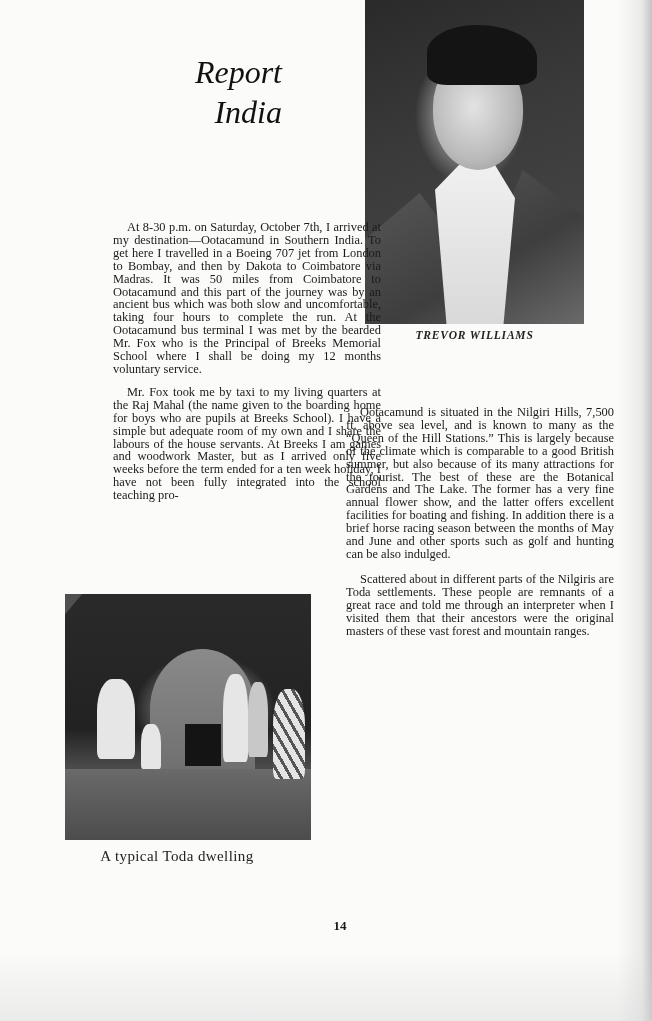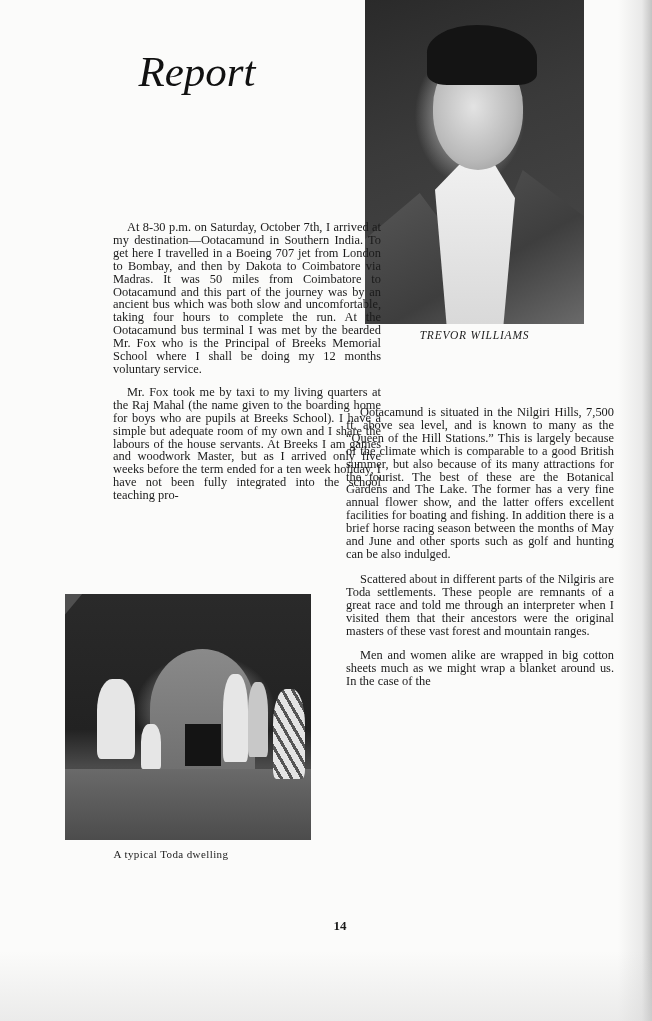--- a/index.html
+++ b/index.html
@@ -15,22 +15,22 @@
       background: linear-gradient(to right, rgba(255,255,255,0) 0%, rgba(200,200,200,0.35) 70%, rgba(150,150,150,0.55) 100%);
       pointer-events: none;
     }
     .page-shade-bottom {
       position: absolute; left: 0; bottom: 0; width: 652px; height: 70px;
       background: linear-gradient(to bottom, rgba(255,255,255,0) 0%, rgba(215,215,215,0.45) 100%);
       pointer-events: none;
     }
     .title {
       position: absolute; left: 112px; top: 52px; width: 170px;
-      text-align: center; font-style: italic;
-      font-size: 43px; line-height: 40px; color: #111;
+      text-align: right; font-style: italic;
+      font-size: 32px; line-height: 40px; color: #111;
     }
     .title span { display: block; }
     .col {
       position: absolute; width: 268px;
       font-size: 12.4px; line-height: 12.9px;
       text-align: justify; hyphens: none;
     }
     .col p { margin: 0 0 10px 0; text-indent: 14px; }
     .col p.cont { text-indent: 0; }
     .col-left { left: 65px; top: 221px; margin-left: 48px; }
@@ -62,20 +62,21 @@
     }
     .portrait .face {
       position: absolute; left: 68px; top: 55px; width: 90px; height: 115px;
       background: radial-gradient(ellipse at 45% 45%, #e3e3e3 0%, #b9b9b9 60%, #8d8d8d 100%);
       border-radius: 45% 45% 50% 50%;
     }
     .caption-portrait {
       position: absolute; left: 365px; top: 329px; width: 219px;
       text-align: center; font-style: italic; font-size: 11.5px; letter-spacing: 0.8px;
       color: #222;
+      font-weight: bold;
     }
     .toda {
       left: 65px; top: 594px; width: 246px; height: 246px;
       background:
         radial-gradient(ellipse 70px 55px at 140px 115px, #9f9f9f 0%, #7b7b7b 50%, rgba(40,40,40,0) 100%),
         linear-gradient(to bottom, #2a2a2a 0%, #222 55%, #4a4a4a 70%, #5e5e5e 100%);
     }
     .toda .arch {
       position: absolute; left: 85px; top: 55px; width: 105px; height: 120px;
       background: linear-gradient(to bottom, #8a8a8a, #707070);
@@ -95,52 +96,52 @@
       background: repeating-linear-gradient(60deg, #e4e4e4 0 6px, #555 6px 9px); }
     .toda .ground {
       position: absolute; left: 0; top: 175px; width: 246px; height: 71px;
       background: linear-gradient(to bottom, #6a6a6a, #4c4c4c);
     }
     .toda .branch {
       position: absolute; left: -20px; top: 10px; width: 130px; height: 22px;
       background: #4f4f4f; transform: rotate(-50deg); transform-origin: left top;
     }
     .caption-toda {
-      position: absolute; left: 48px; top: 848px; width: 246px;
-      text-align: center; font-size: 11px; letter-spacing: 0.4px; color: #222;
+      position: absolute; left: 54px; top: 848px; width: 246px;
+      text-align: center; font-size: 15px; letter-spacing: 0.4px; color: #222;
     }
     .page-number {
       position: absolute; left: 330px; top: 918px; width: 20px;
       text-align: center; font-size: 13px; font-weight: bold; color: #1a1a1a;
     }
   </style>
 </head>
 <body>
 
 <div class="title">
   <span>Report</span>
+  <span>India</span>
 </div>
 
 <div class="photo portrait">
   <div class="jacket"></div>
   <div class="shirt"></div>
   <div class="face"></div>
   <div class="hair"></div>
 </div>
 <div class="caption-portrait">TREVOR WILLIAMS</div>
 
 <div class="col col-left">
   <p>At 8-30 p.m. on Saturday, October 7th, I arrived at my destination—Ootacamund in Southern India. To get here I travelled in a Boeing 707 jet from London to Bombay, and then by Dakota to Coimbatore via Madras. It was 50 miles from Coimbatore to Ootacamund and this part of the journey was by an ancient bus which was both slow and uncomfortable, taking four hours to complete the run. At the Ootacamund bus terminal I was met by the bearded Mr. Fox who is the Principal of Breeks Memorial School where I shall be doing my 12 months voluntary service.</p>
   <p>Mr. Fox took me by taxi to my living quarters at the Raj Mahal (the name given to the boarding home for boys who are pupils at Breeks School). I have a simple but adequate room of my own and I share the labours of the house servants. At Breeks I am games and woodwork Master, but as I arrived only five weeks before the term ended for a ten week holiday, I have not been fully integrated into the school teaching pro-</p>
 </div>
 
 <div class="col col-right">
   <p>Ootacamund is situated in the Nilgiri Hills, 7,500 ft. above sea level, and is known to many as the “Queen of the Hill Stations.” This is largely because of the climate which is comparable to a good British summer, but also because of its many attractions for the tourist. The best of these are the Botanical Gardens and The Lake. The former has a very fine annual flower show, and the latter offers excellent facilities for boating and fishing. In addition there is a brief horse racing season between the months of May and June and other sports such as golf and hunting can be also indulged.</p>
   <p>Scattered about in different parts of the Nilgiris are Toda settlements. These people are remnants of a great race and told me through an interpreter when I visited them that their ancestors were the original masters of these vast forest and mountain ranges.</p>
-  <p>Men and women alike are wrapped in big cotton sheets much as we might wrap a blanket around us. In the case of the</p>
 </div>
 
 <div class="photo toda">
   <div class="ground"></div>
   <div class="branch"></div>
   <div class="arch"></div>
   <div class="door"></div>
   <div class="figure f1"></div>
   <div class="figure f2"></div>
   <div class="figure f3"></div>

